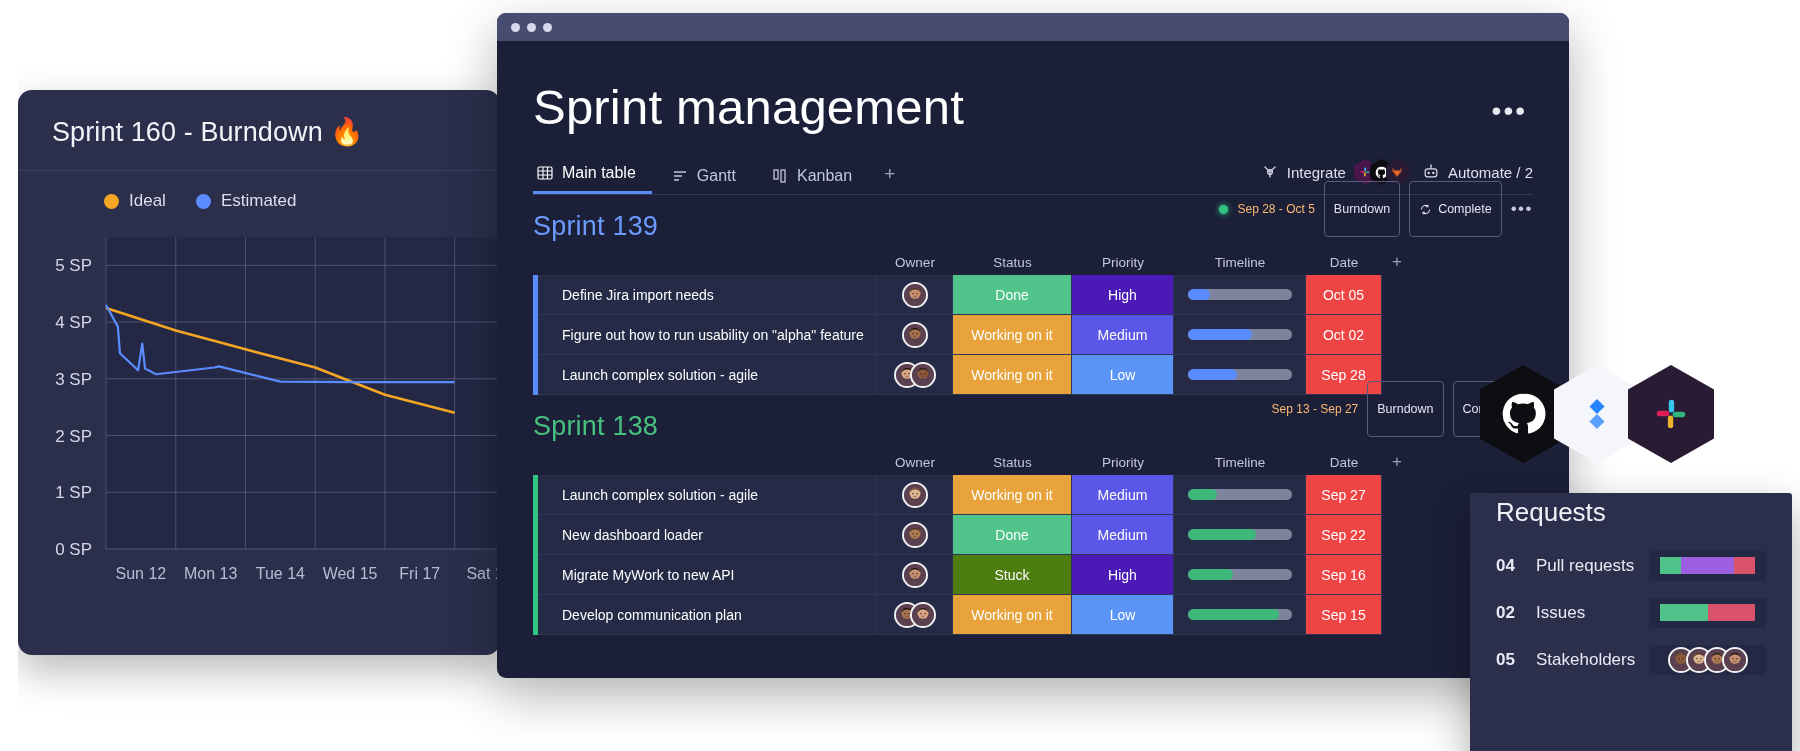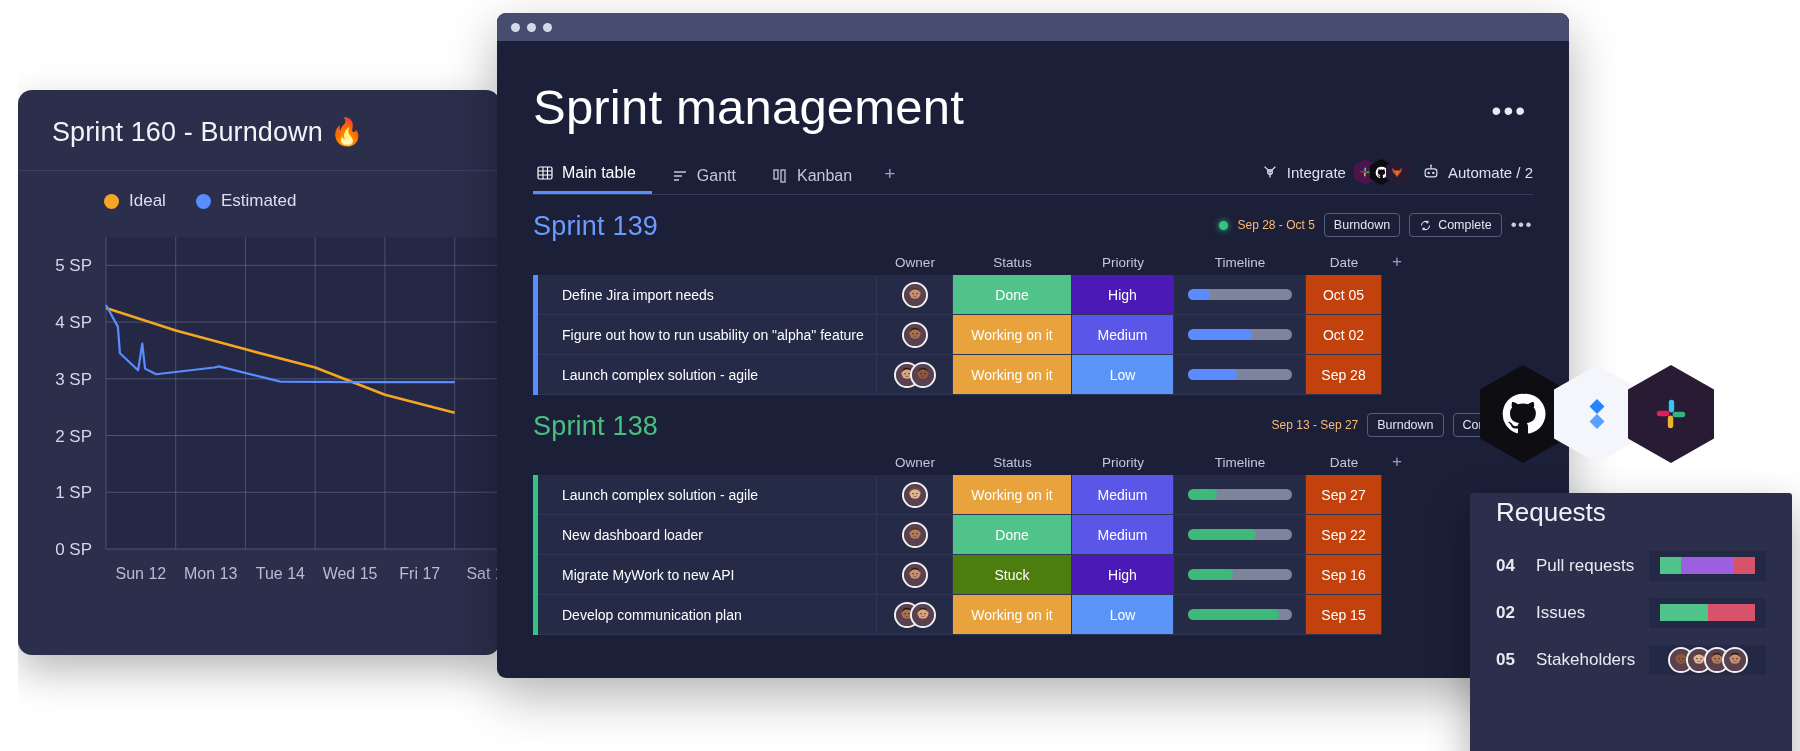--- a/index.html
+++ b/index.html
@@ -103,21 +103,21 @@
   }
   .group-title { font-size: 27px; letter-spacing: .2px; }
   .group-meta {
     position: absolute; right: 36px; bottom: 12px;
     display: flex; align-items: center; gap: 9px;
   }
   .status-dot { width: 9px; height: 9px; border-radius: 50%; background: #33c481; box-shadow: 0 0 6px #33c481; }
   .meta-date { color: #fdba74; font-size: 12px; white-space: nowrap; }
   .pill {
     border: 1px solid #565c7e; border-radius: 4px;
-    color: #e2e5f2; font-size: 12.5px; padding: 4px 9px;
+    color: #e2e5f2; font-size: 12.5px; padding: 20px 9px;
     display: flex; align-items: center; gap: 6px; white-space: nowrap;
   }
   .meta-kebab { color: #c9ccdf; font-size: 17px; letter-spacing: 1.5px; }
 
   .col-head {
     display: flex; color: #c3c7dd; font-size: 13.5px; height: 26px; align-items: center;
   }
   .col-head .c-title { width: 344px; }
   .thead-cell { text-align: center; }
   .w-owner { width: 76px; }
@@ -135,21 +135,21 @@
     font-size: 14px; color: #ffffff;
   }
   .c-name {
     width: 339px; justify-content: flex-start; padding-left: 24px;
     background: #252a47; border-left: none;
   }
   .c-owner { width: 76px; background: #252a47; }
   .c-status { width: 119px; }
   .c-priority { width: 102px; }
   .c-timeline { width: 132px; background: #252a47; }
-  .c-date { width: 76px; background: #c2410c; text-align: right; }
+  .c-date { width: 76px; background: #ef4444; text-align: right; }
   .c-pad { width: 30px; background: #1b1f38; border-bottom: none; border-right: none; }
 
   .avatar {
     width: 26px; height: 26px; border-radius: 50%;
     border: 2px solid #f2f2f2; background: #8a93b5;
     display: inline-block; position: relative; overflow: hidden;
   }
   .avatar .face { position: absolute; inset: 0; }
   .avatars2 { display: flex; }
   .avatars2 .avatar:last-child { margin-left: -10px; }

